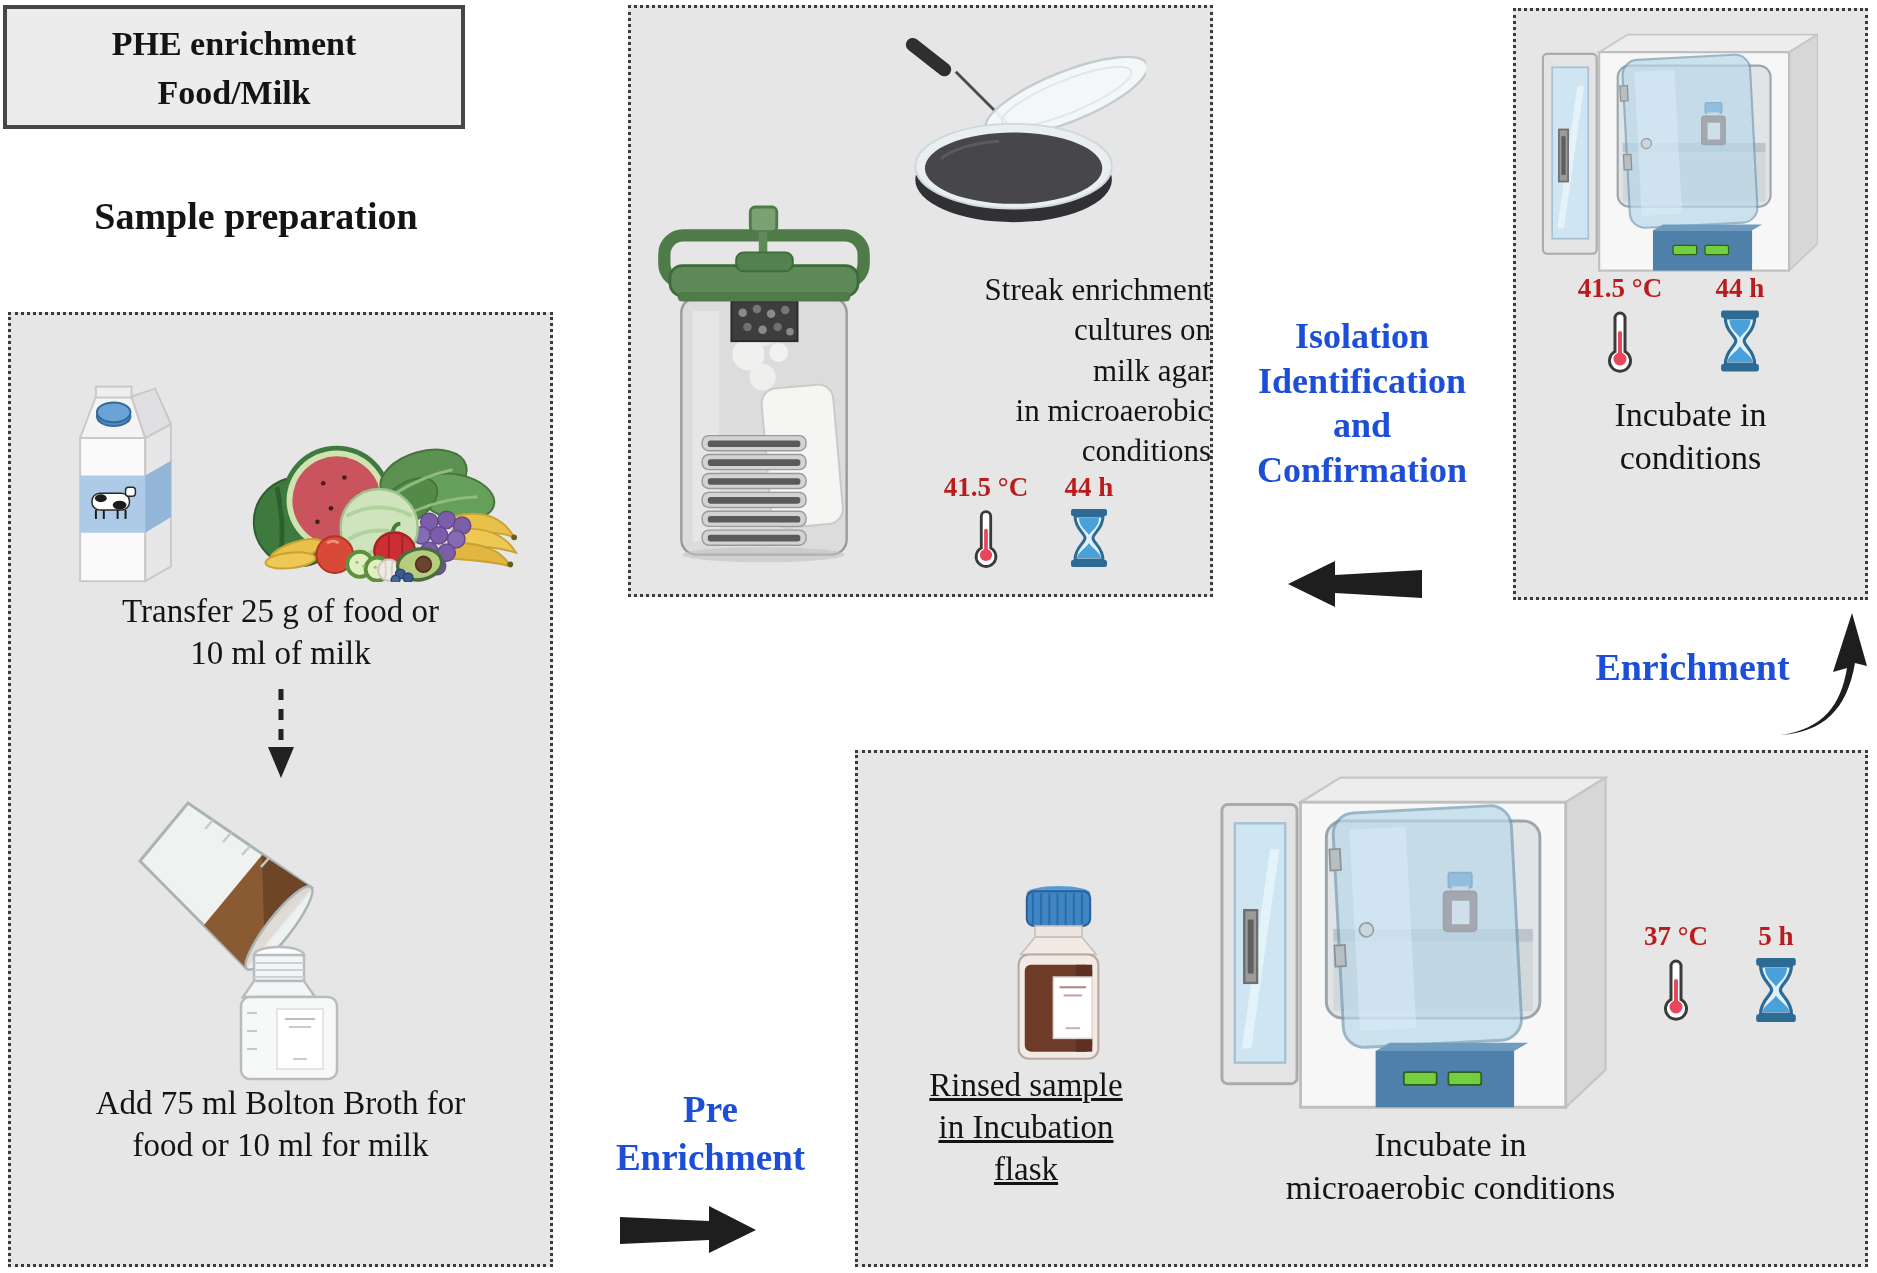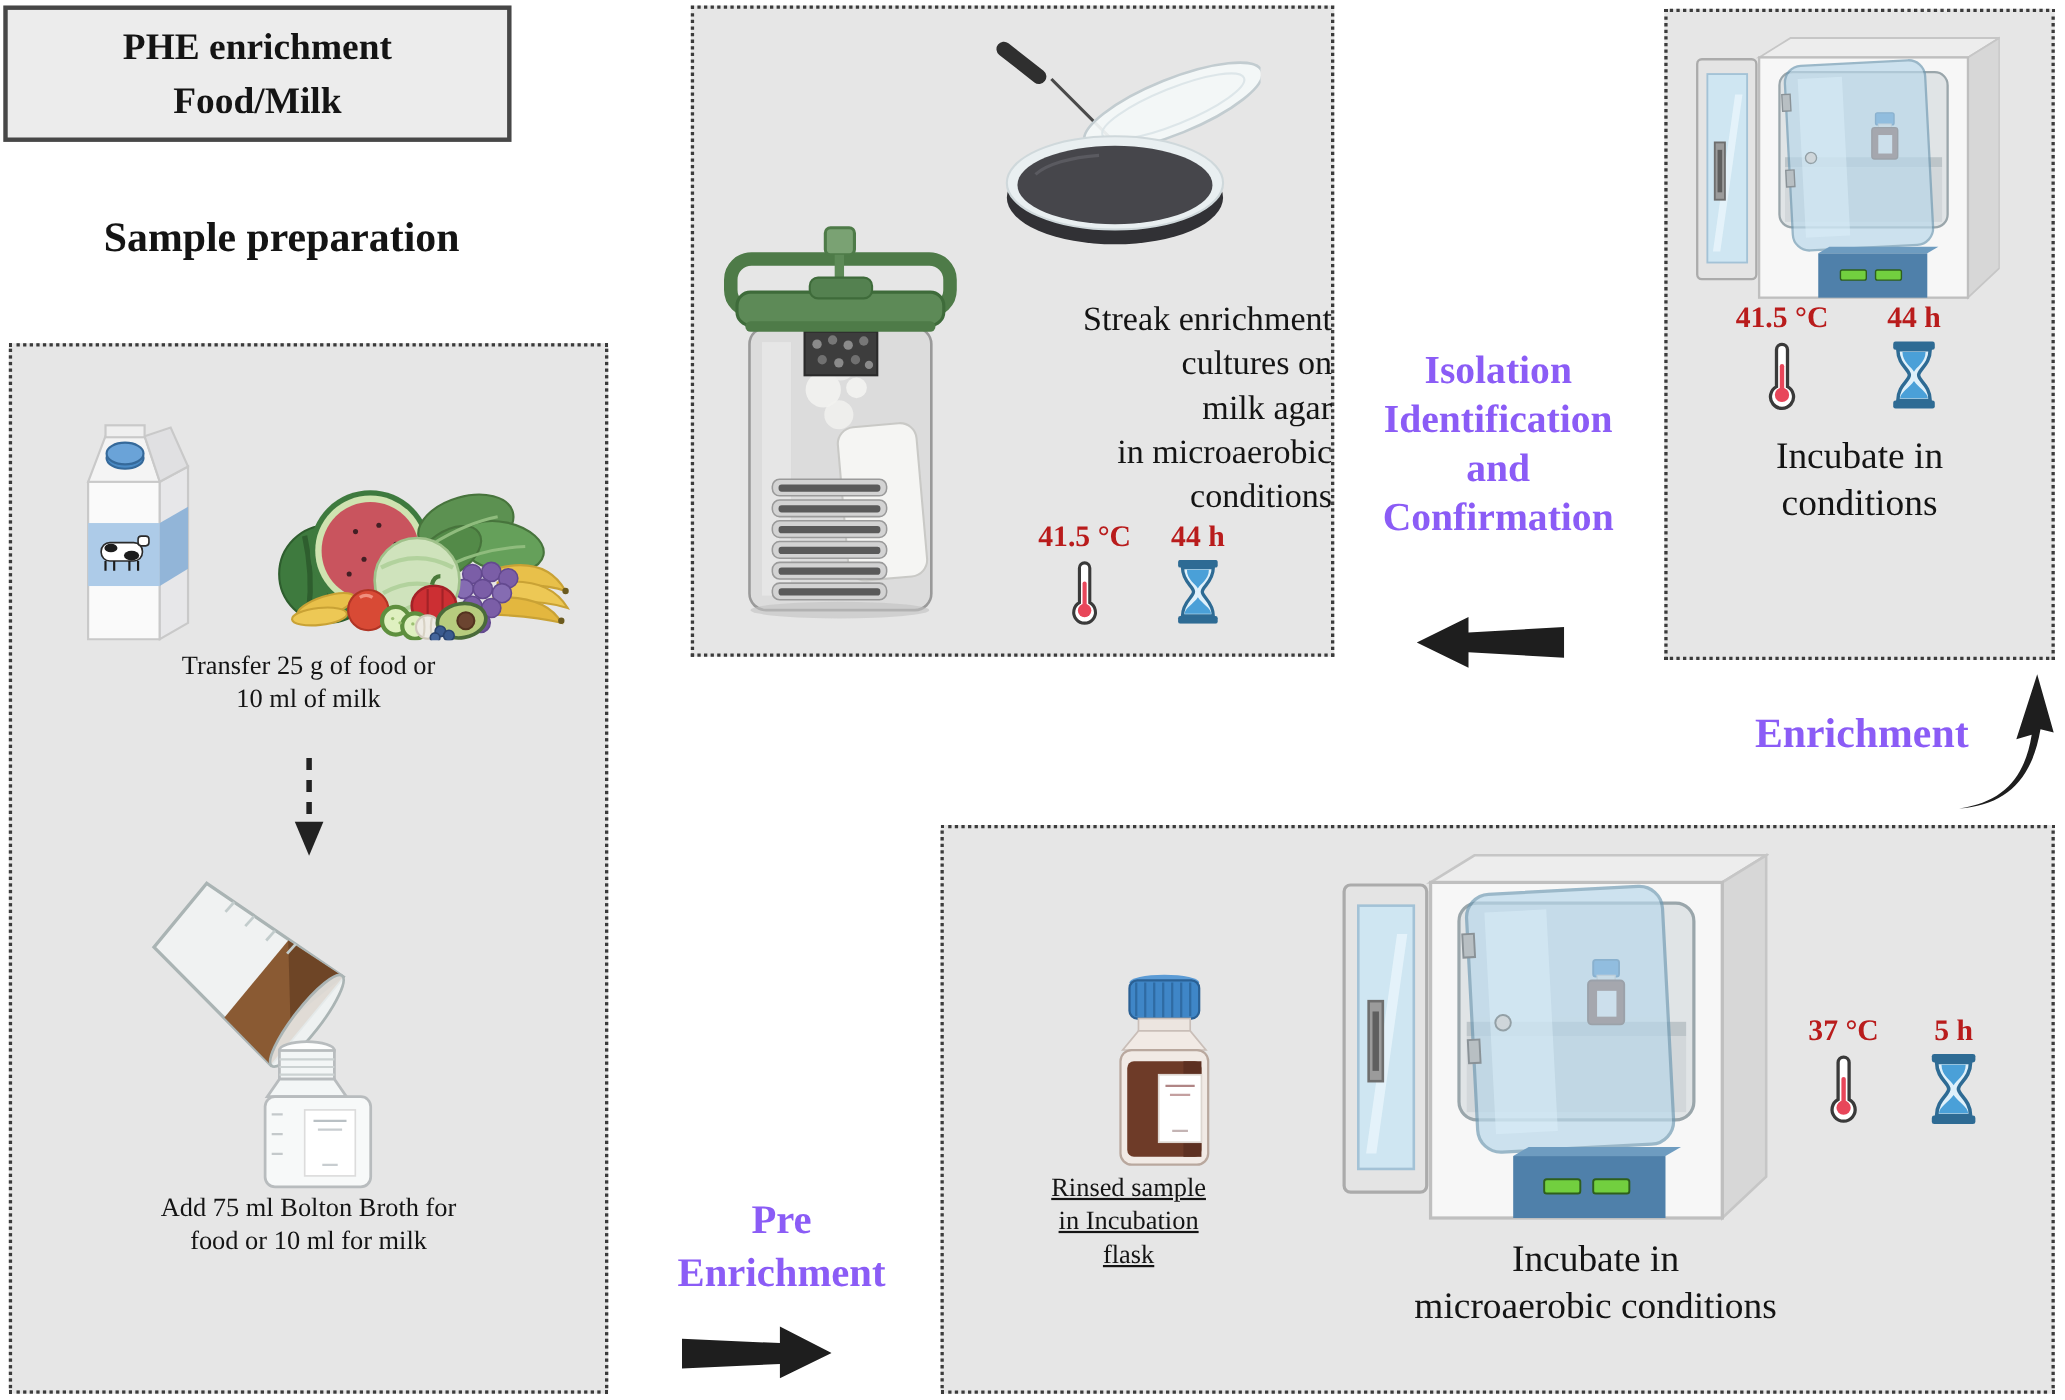--- a/index.html
+++ b/index.html
@@ -1,22 +1,22 @@
 <!DOCTYPE html>
 <html><head>
 <meta charset="utf-8">
 <style>
   html,body{margin:0;padding:0;background:#ffffff;}
   #stage{position:relative;width:1877px;height:1273px;background:#ffffff;overflow:hidden;
          font-family:"Liberation Serif","DejaVu Serif",serif;color:#141414;}
   .panel{position:absolute;background:#e6e6e6;border:3px dotted #3b3b3b;box-sizing:border-box;}
   .abs{position:absolute;}
-  .cap{position:absolute;text-align:center;font-size:24px;line-height:1.27;color:#141414;}
+  .cap{position:absolute;text-align:center;font-size:33px;line-height:1.27;color:#141414;}
   .cap-sm{position:absolute;text-align:right;font-size:31px;line-height:1.3;color:#141414;}
-  .boldlbl{position:absolute;text-align:center;font-weight:bold;color:#8b5cf6;}
+  .boldlbl{position:absolute;text-align:center;font-weight:bold;color:#1d4ed8;}
   .condgrp{position:absolute;text-align:center;}
   .condgrp .val{font-size:27px;font-weight:bold;color:#b91c1c;}
   .condgrp svg{display:block;margin:6px auto 0 auto;}
   #title-box{position:absolute;left:3px;top:5px;width:462px;height:124px;background:#ececec;
              border:4px solid #474747;box-sizing:border-box;text-align:center;
              font-weight:bold;font-size:34px;line-height:1.45;padding-top:10px;}
   #prep-heading{position:absolute;left:46px;top:194px;width:420px;text-align:center;
                 font-weight:bold;font-size:38px;}
   .iso{font-size:36px;line-height:1.24;font-weight:bold;}
   .enr{font-size:38px;}

